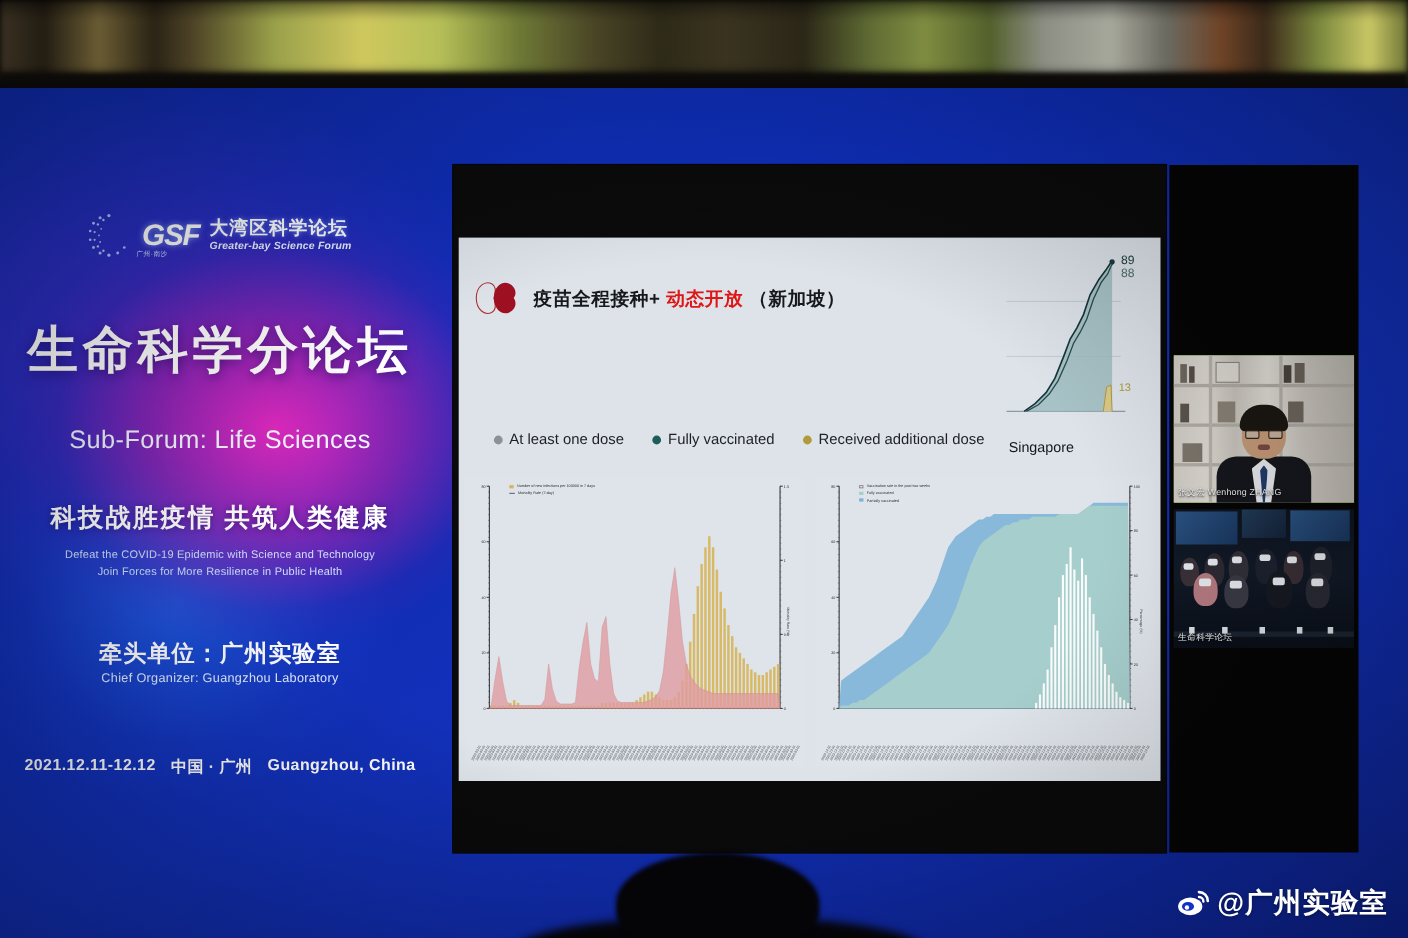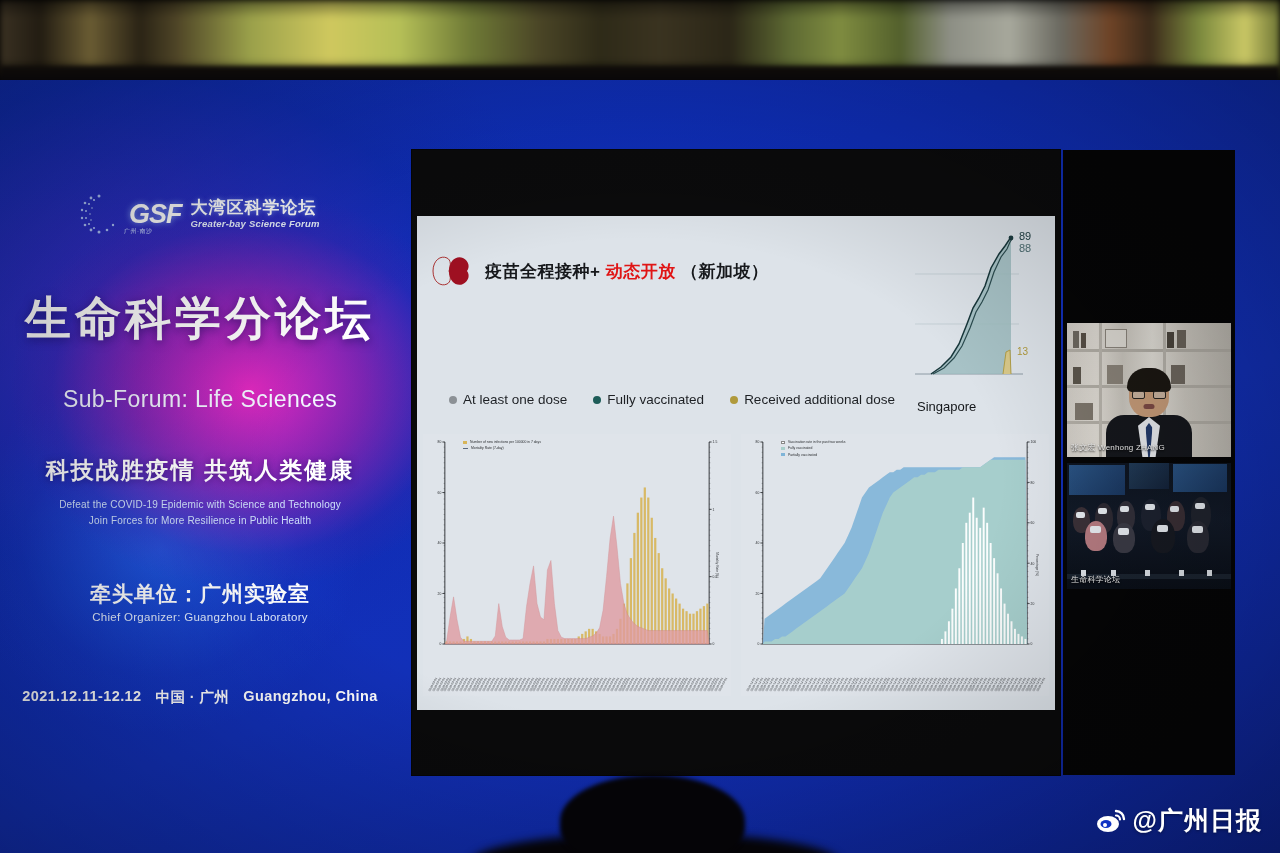--- a/index.html
+++ b/index.html
@@ -879,16 +879,16 @@
   <div class="watermark">
     <span class="wb-logo">
       <svg width="30" height="24" viewBox="0 0 30 24">
         <ellipse cx="12" cy="15" rx="11" ry="8" fill="#fff"></ellipse>
         <ellipse cx="10" cy="15" rx="5.5" ry="4" fill="#1033c4"></ellipse>
         <circle cx="9" cy="16" r="2" fill="#fff"></circle>
         <path d="M20 2 a8 8 0 0 1 8 8" fill="none" stroke="#fff" stroke-width="2.4" stroke-linecap="round"></path>
         <path d="M20 6.5 a4 4 0 0 1 4 4" fill="none" stroke="#fff" stroke-width="2.2" stroke-linecap="round"></path>
       </svg>
     </span>
-    <span class="wm-text">@广州日报</span>
+    <span class="wm-text">@广州实验室</span>
   </div>
 
 </div>
 
 </body></html>

